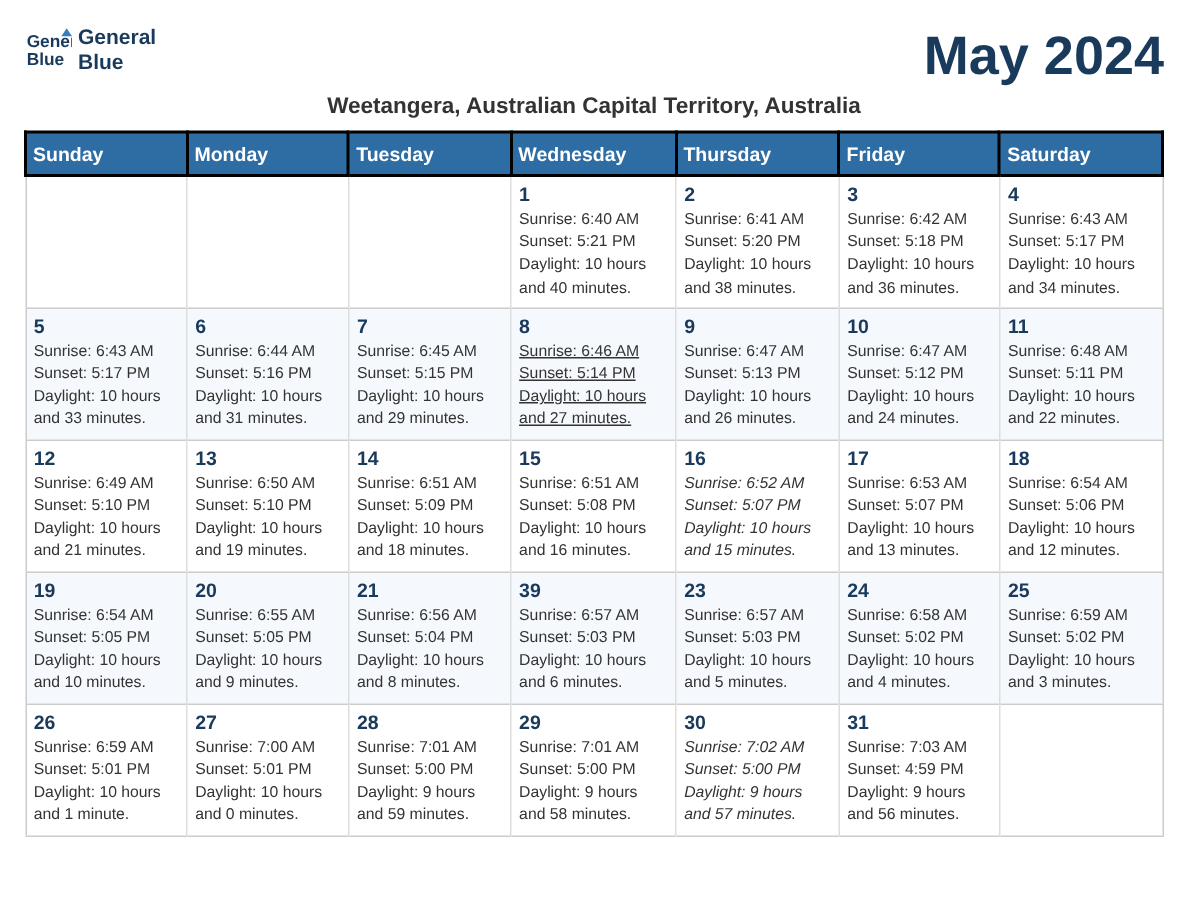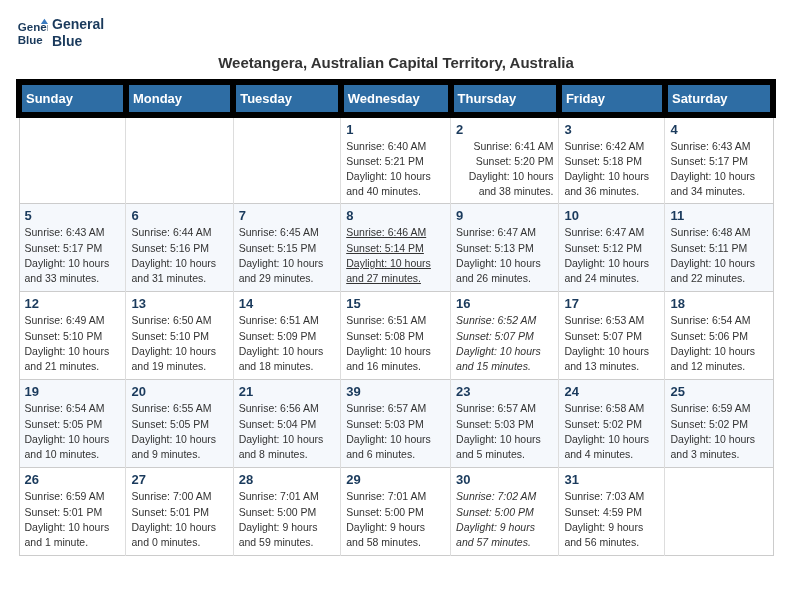--- a/index.html
+++ b/index.html
@@ -43,21 +43,21 @@
       border-collapse: collapse;
       border: 1px solid #ccc;
     }
     thead th {
       background: #2e6da4;
       color: #fff;
       font-size: 13px;
       font-weight: bold;
       padding: 6px 4px;
       text-align: left;
-      border: 6px solid #000000;
+      border: 2px solid #000000;
     }
     tbody tr {
       border-bottom: 1px solid #ccc;
     }
     tbody tr:nth-child(even) {
       background: #f5f8fc;
     }
     tbody tr:nth-child(odd) {
       background: #fff;
     }
@@ -95,20 +95,21 @@
     <svg class="logo-icon" viewBox="0 0 36 36">
       <text x="2" y="16" font-family="Arial" font-weight="bold" font-size="13" fill="#1a3a5c">General</text>
       <text x="2" y="30" font-family="Arial" font-weight="bold" font-size="13" fill="#1a3a5c">Blue</text>
       <polygon points="28,8 36,8 32,2" fill="#3a7abf"></polygon>
     </svg>
     <div style="display:flex;flex-direction:column;line-height:1.2;">
       <span style="font-size:14px;font-weight:bold;color:#1a3a5c;">General</span>
       <span style="font-size:14px;font-weight:bold;color:#1a3a5c;">Blue</span>
     </div>
   </div>
+  <div class="month-title">May 2024</div>
 </div>
 
 <div class="subtitle">Weetangera, Australian Capital Territory, Australia</div>
 
 <table>
   <thead>
     <tr>
     <th>Sunday</th>
         <th>Monday</th>
         <th>Tuesday</th>
@@ -125,21 +126,21 @@
         <td class="empty"></td>
         <td>
           <span class="day-num">1</span>
           <div class="day-info" style="white-space: pre-line;">Sunrise: 6:40 AM
 Sunset: 5:21 PM
 Daylight: 10 hours
 and 40 minutes.</div>
         </td>
         <td>
           <span class="day-num">2</span>
-          <div class="day-info" style="white-space: pre-line; text-align: right;">Sunrise: 6:41 AM
+          <div class="day-info" style="white-space: pre-line;">Sunrise: 6:41 AM
 Sunset: 5:20 PM
 Daylight: 10 hours
 and 38 minutes.</div>
         </td>
         <td>
           <span class="day-num">3</span>
           <div class="day-info" style="white-space: pre-line;">Sunrise: 6:42 AM
 Sunset: 5:18 PM
 Daylight: 10 hours
 and 36 minutes.</div>

